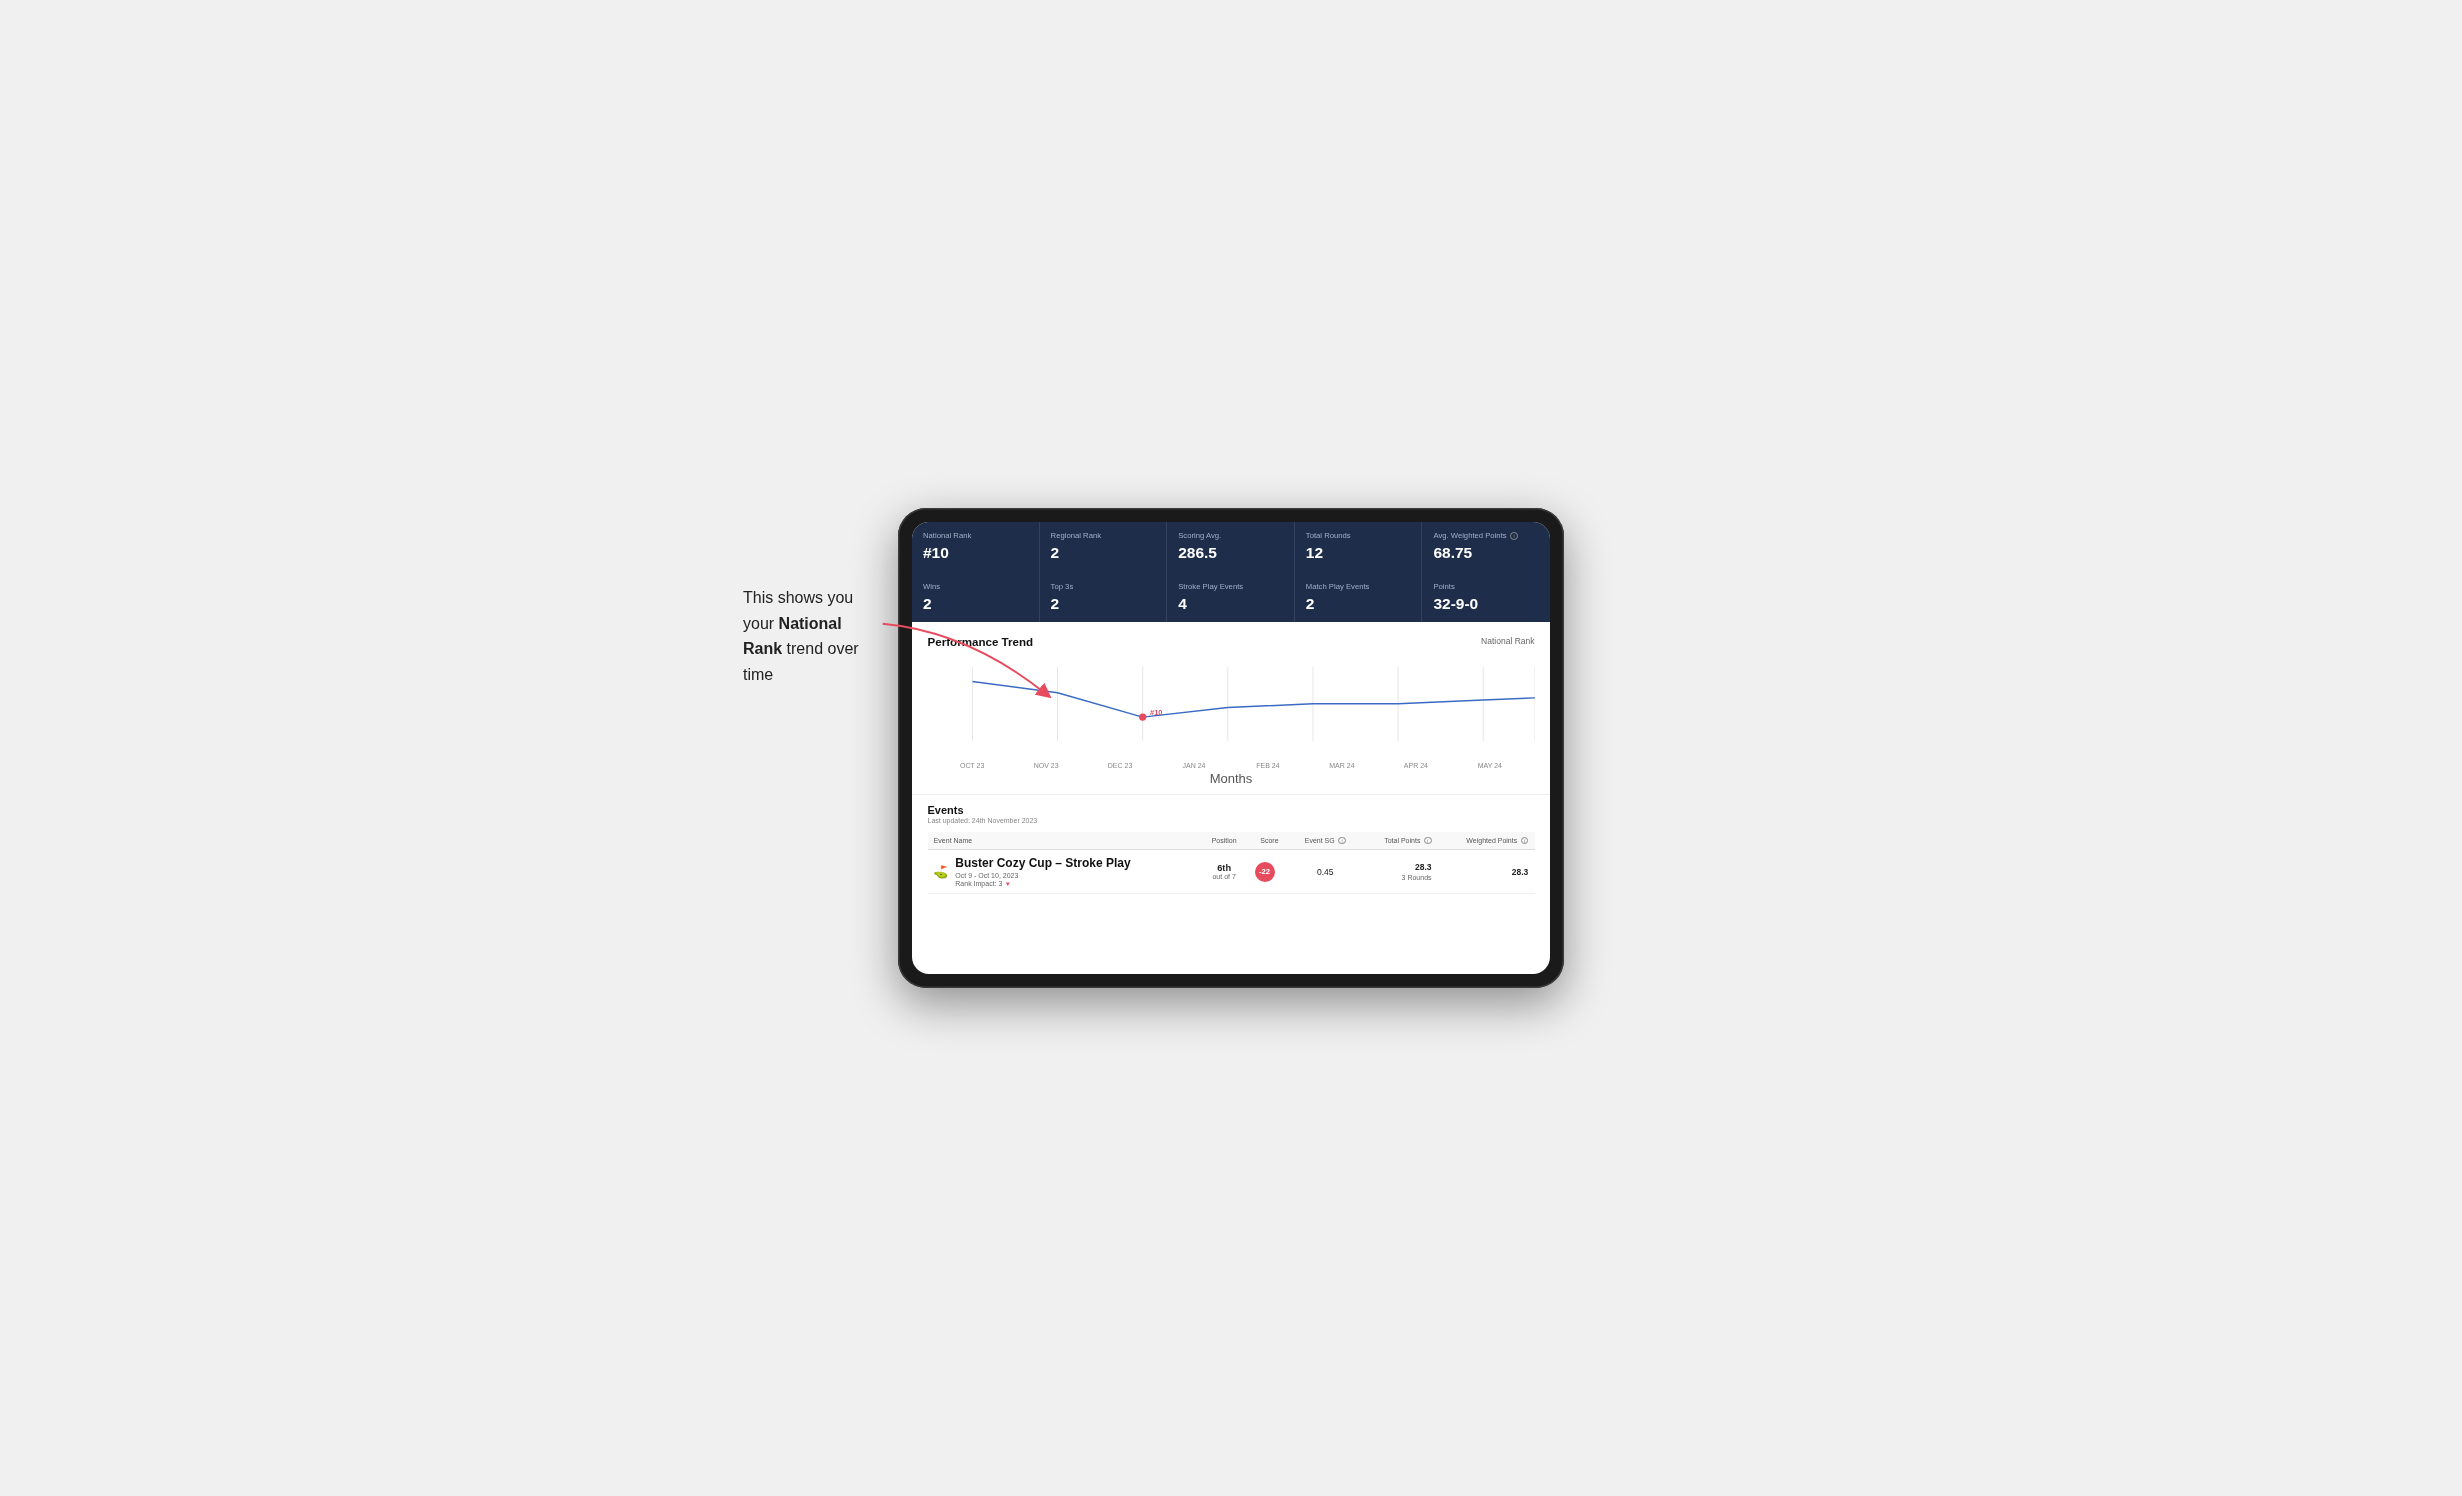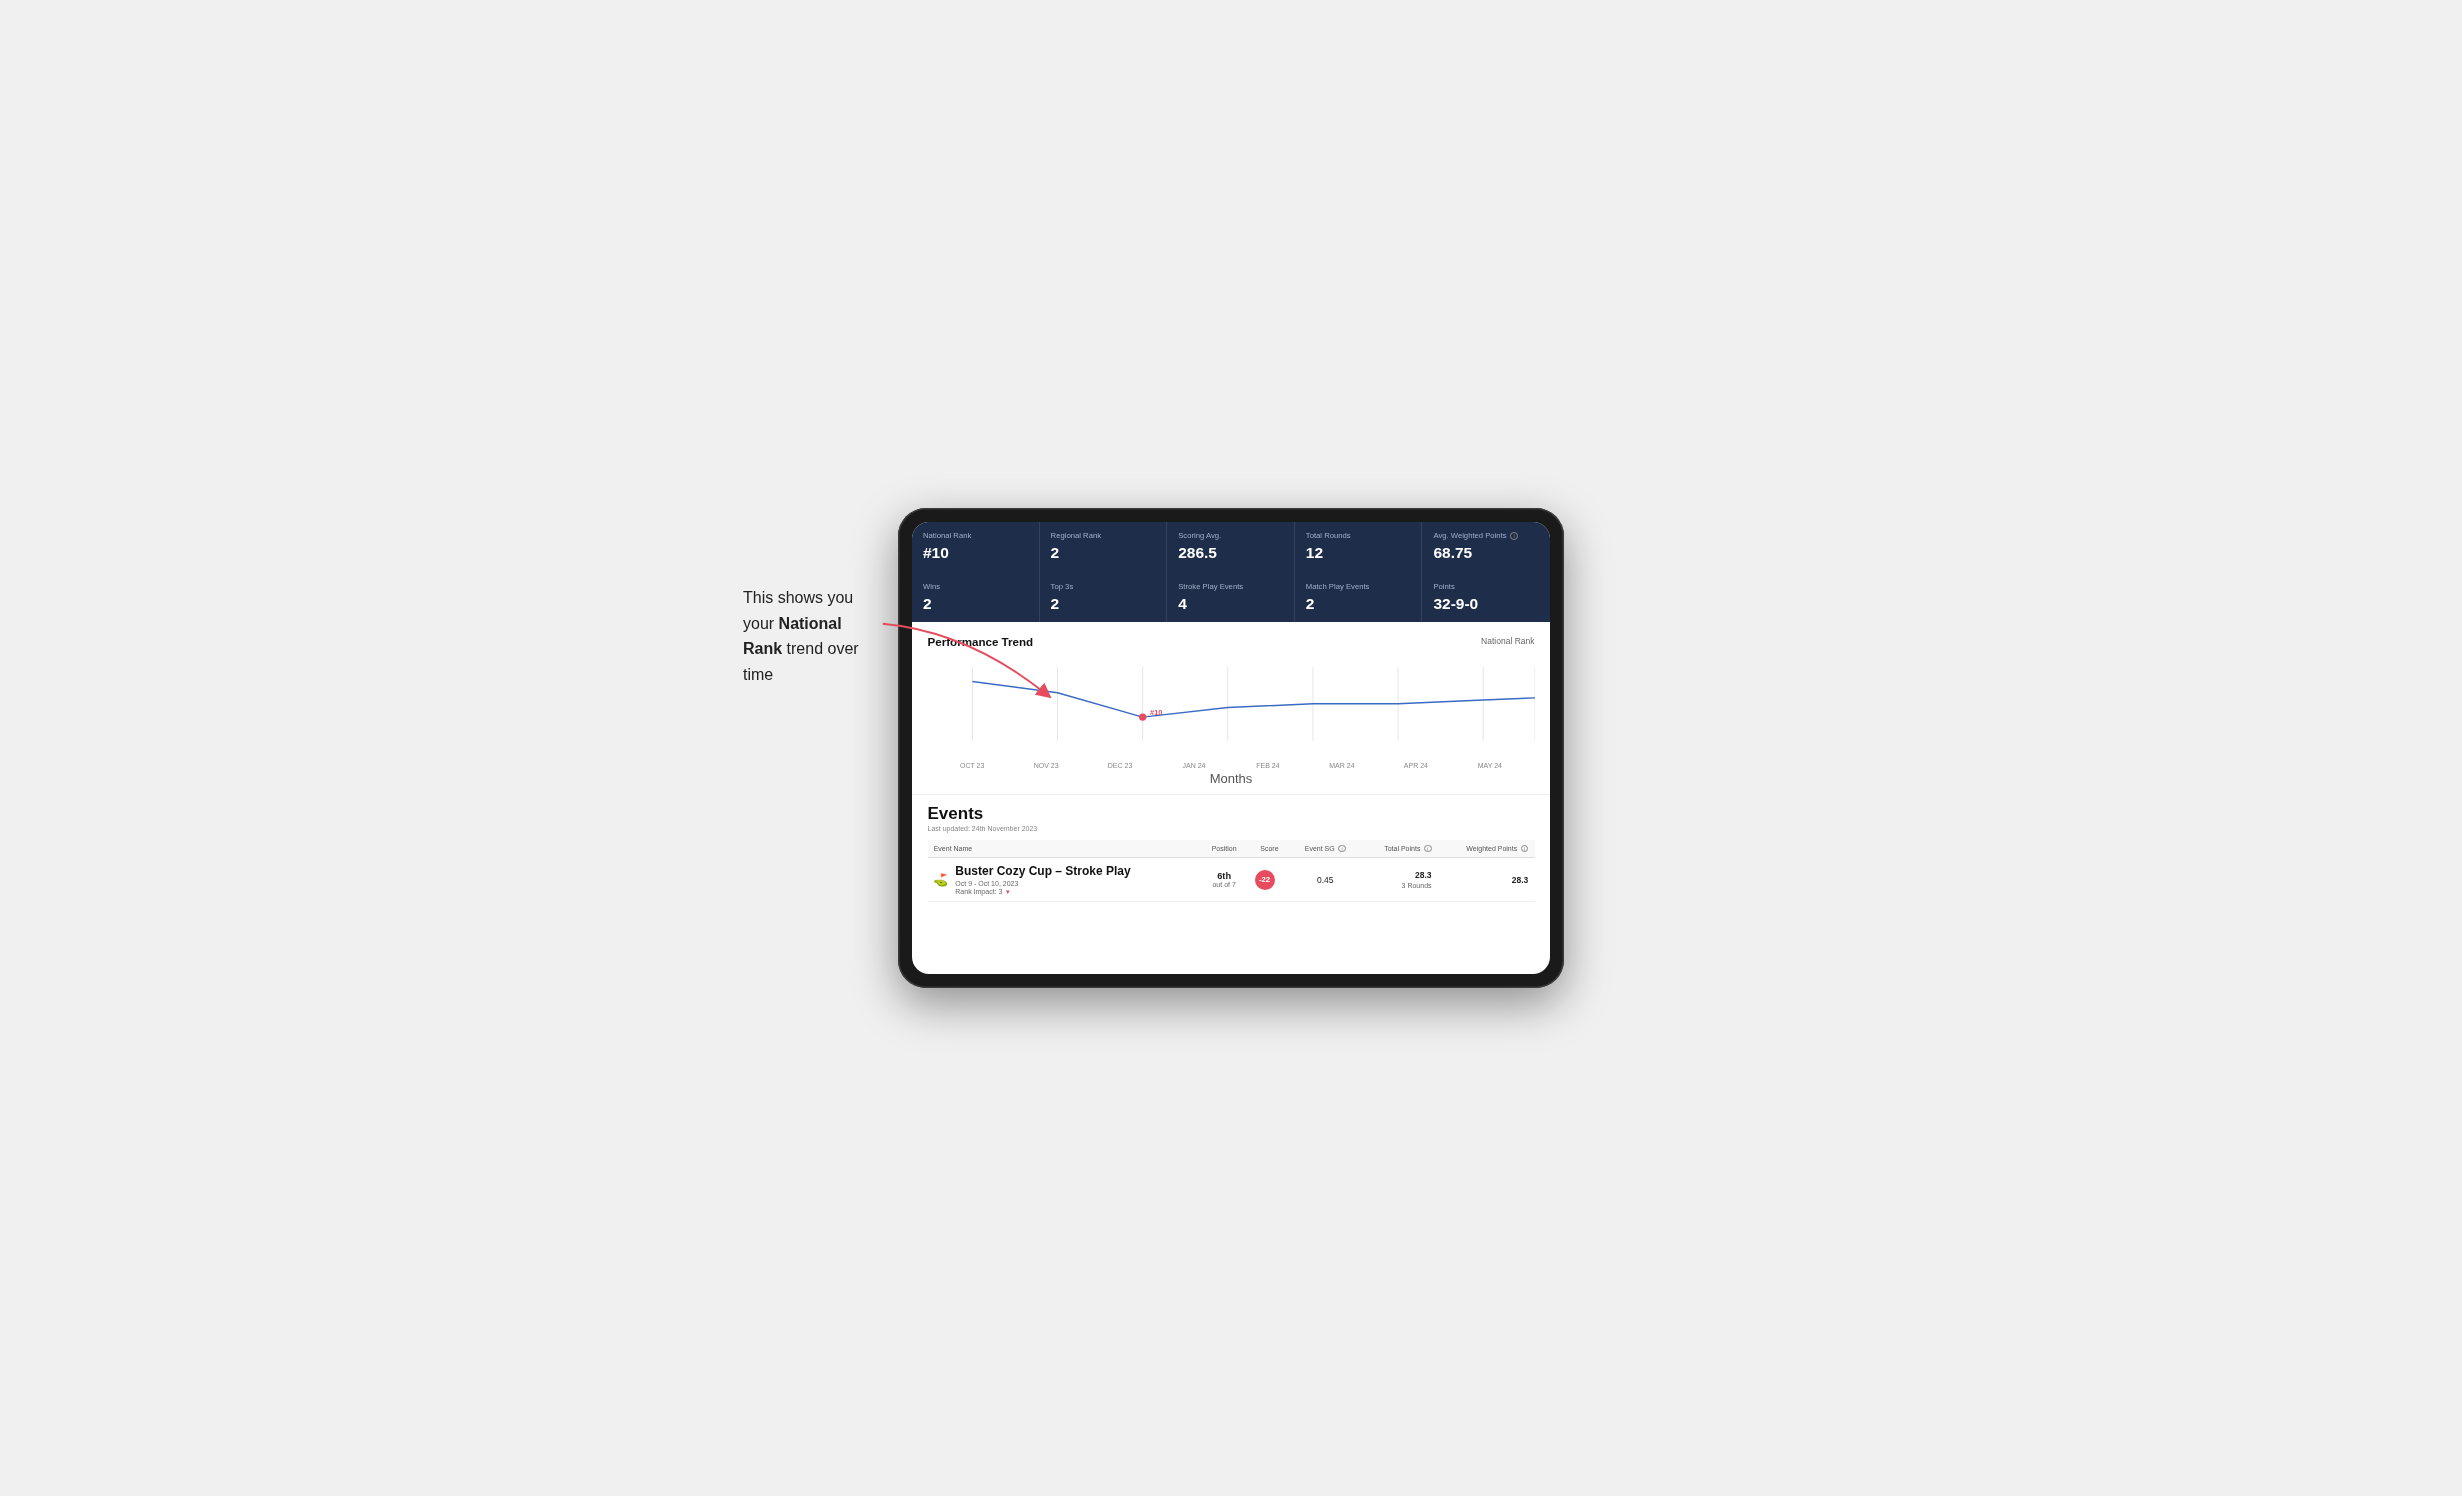--- a/index.html
+++ b/index.html
@@ -134,21 +134,21 @@
       color: #555;
       font-weight: 500;
     }
 
     
     .events-section {
       padding: 9.3px 15.5px;
     }
 
     .events-title {
-      font-size: 17px;
+      font-size: 11px;
       font-weight: 700;
       color: #111;
       margin-bottom: 1.5px;
     }
 
     .events-updated {
       font-size: 7px;
       color: #888;
       margin-bottom: 7.7px;
     }

